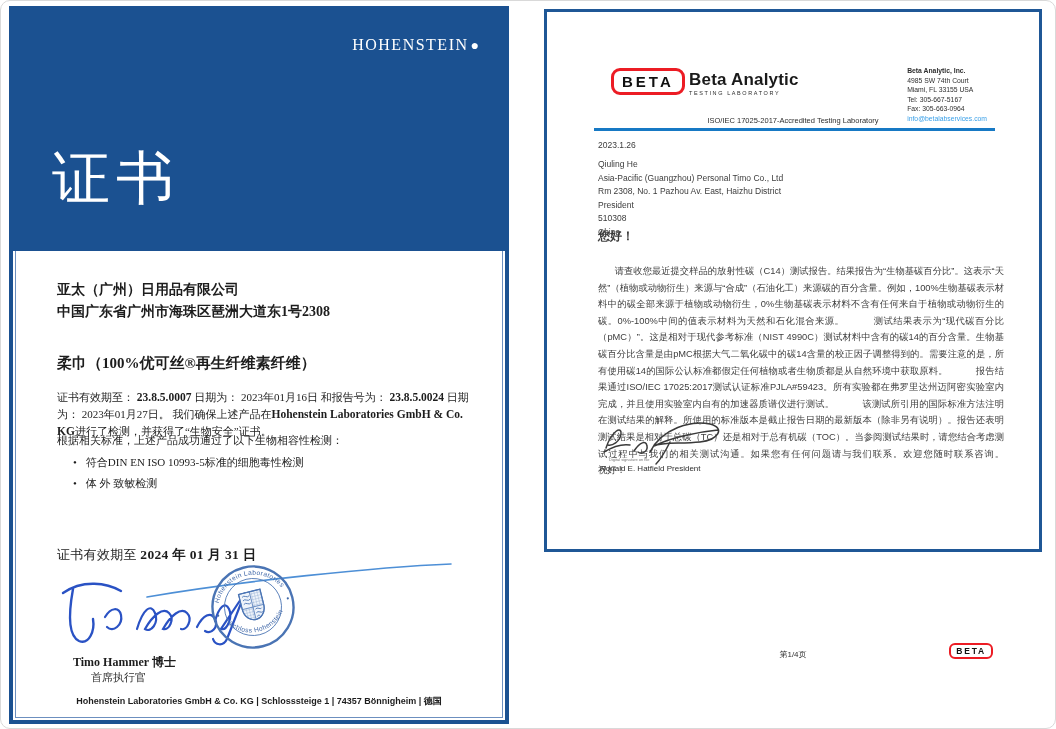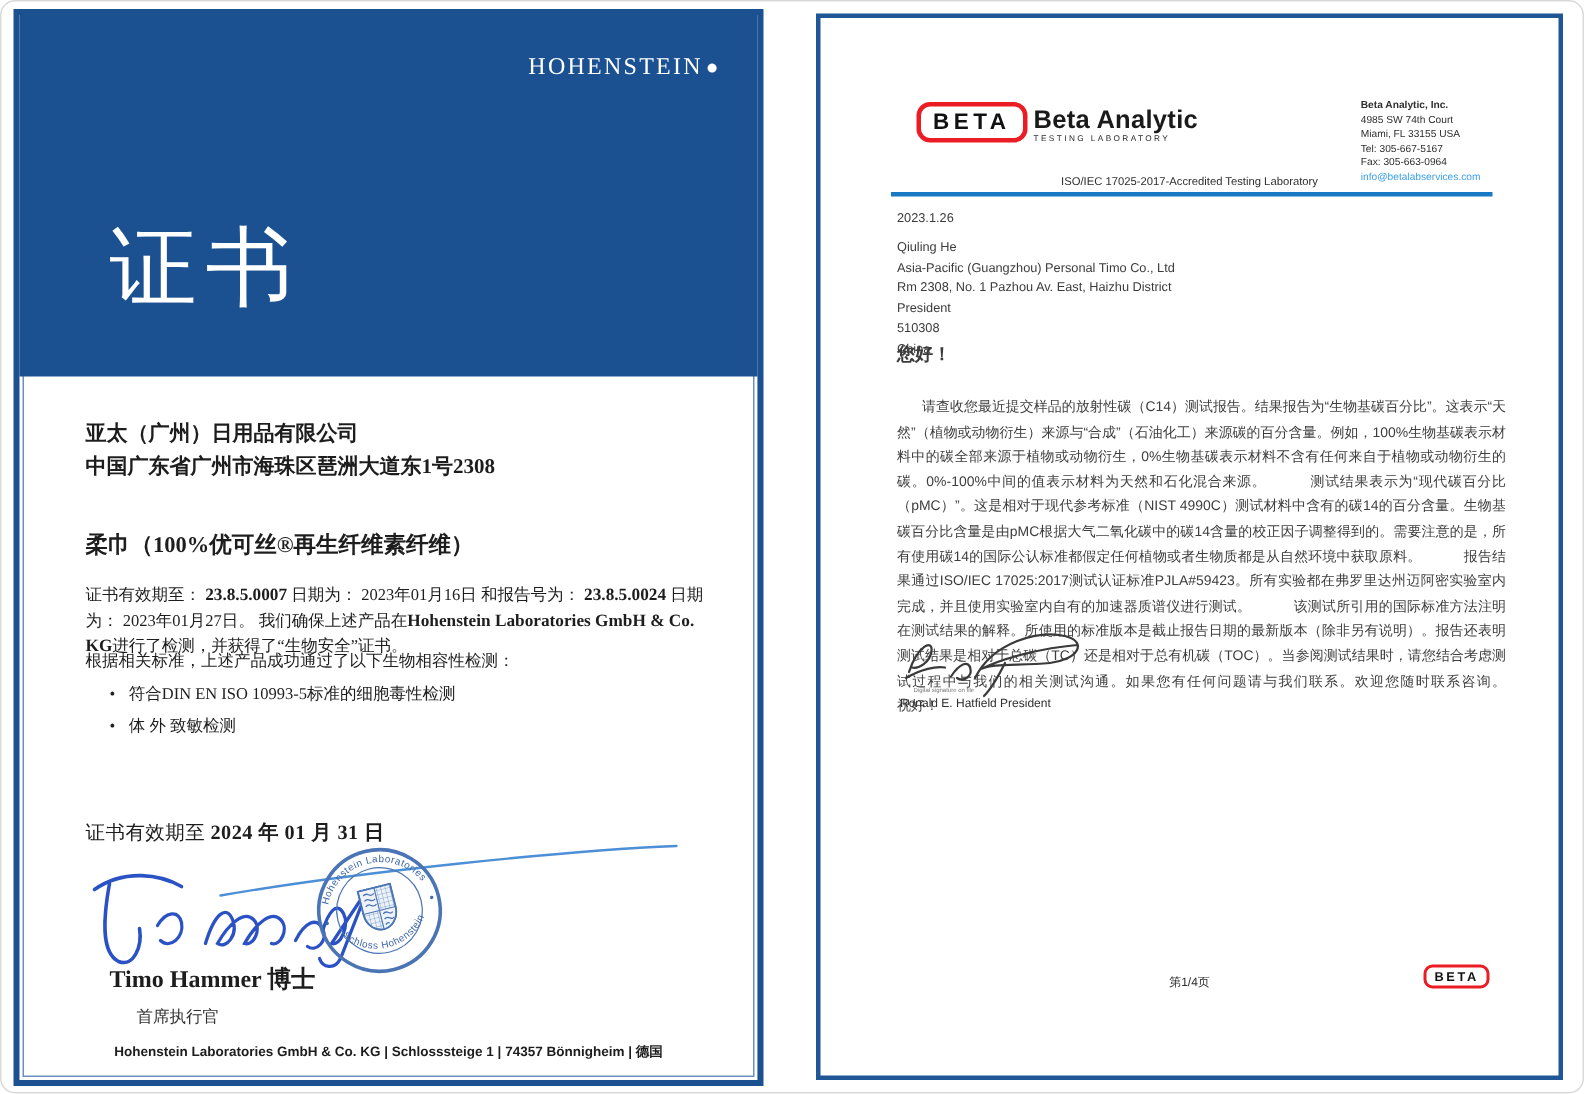--- a/index.html
+++ b/index.html
@@ -10,43 +10,43 @@
   
   .page-left {
     position:absolute; left:8px; top:5px; width:500px; height:718px;
     background:#fff; border:4px solid #1b5191;
     box-shadow: inset 0 0 0 2px #ffffff, inset 0 0 0 3px #6c8fbf;
     font-family:"Liberation Serif","DejaVu Serif",serif; color:#1d1d1d;
   }
   .hs-header { position:absolute; top:0; left:0; right:0; height:241px; background:#1b5191; color:#fff; }
   .hs-brand { position:absolute; top:26px; right:26px; font-size:16px; letter-spacing:1.5px; font-weight:500; }
   .hs-brand .dot { font-size:14px; letter-spacing:0; margin-left:2px; }
-  .hs-title { position:absolute; left:60px; top:130px; font-size:58px; font-weight:500; letter-spacing:6px; }
+  .hs-title { position:absolute; left:39px; top:130px; font-size:58px; font-weight:500; letter-spacing:6px; }
   .hs-subtitle { position:absolute; left:46px; top:203px; font-size:17px; }
   .hs-subtitle .code { font-family:"Liberation Sans","DejaVu Sans",sans-serif; font-style:italic; font-weight:700; letter-spacing:0.3px; }
   .hs-body { position:absolute; top:241px; left:0; right:0; bottom:0; }
   .hs-addr { position:absolute; top:28px; left:44px; right:40px; font-size:14px; font-weight:600; line-height:22px; }
   .hs-product { position:absolute; top:103px; left:44px; font-size:15px; font-weight:700; }
   .hs-report { position:absolute; top:138px; left:44px; right:30px; font-size:11px; line-height:17px; }
   .hs-report b { font-size:11.5px; }
   .hs-standards { position:absolute; top:182px; left:44px; right:30px; font-size:11px; }
   .hs-bullets { position:absolute; top:204px; left:60px; right:30px; font-size:11px; list-style:none; }
   .hs-bullets li { margin-bottom:6px; }
   .hs-bullets li::before { content:"•"; margin-right:9px; font-size:11px; }
   .hs-validity { position:absolute; top:295px; left:44px; font-size:13px; letter-spacing:0.3px; }
   .hs-validity b { font-size:13.5px; }
   .hs-sigrow { position:absolute; top:308px; left:36px; width:420px; height:92px; }
-  .hs-signame { position:absolute; top:392px; left:60px; font-size:16px; font-weight:700; }
+  .hs-signame { position:absolute; top:403px; left:60px; font-size:12px; font-weight:700; }
   .hs-sigtitle { position:absolute; top:419px; left:78px; font-size:11px; color:#333; }
   .hs-footer { position:absolute; bottom:12px; left:0; right:0; text-align:center;
     font-family:"Liberation Sans","DejaVu Sans",sans-serif; font-size:9px; font-weight:700; color:#1d1d1d; }
 
   
   .page-right {
-    position:absolute; left:543px; top:8px; width:498px; height:711px;
+    position:absolute; left:543px; top:8px; width:498px; height:543px;
     background:#fff; border:3px solid #1f5796; color:#3b3b3b;
   }
   .ba-logo { position:absolute; display:inline-block; border:3px solid #ec1c24; border-radius:9px;
     padding:2px 8px; background:#fff; color:#111; font-weight:700; font-size:15px; letter-spacing:3px; }
   .ba-logo.main { left:64px; top:56px; }
   .ba-wordmark { position:absolute; left:142px; top:58px; color:#1a1a1a; }
   .ba-wordmark .name { font-size:17px; font-weight:700; letter-spacing:0.2px; }
   .ba-wordmark .sub { font-size:5.5px; letter-spacing:1.6px; margin-top:0; color:#2b2b2b; }
   .ba-addr { position:absolute; right:52px; top:54px; font-size:6.8px; line-height:9.5px; color:#2e2e2e; }
   .ba-addr .co { font-weight:700; }

